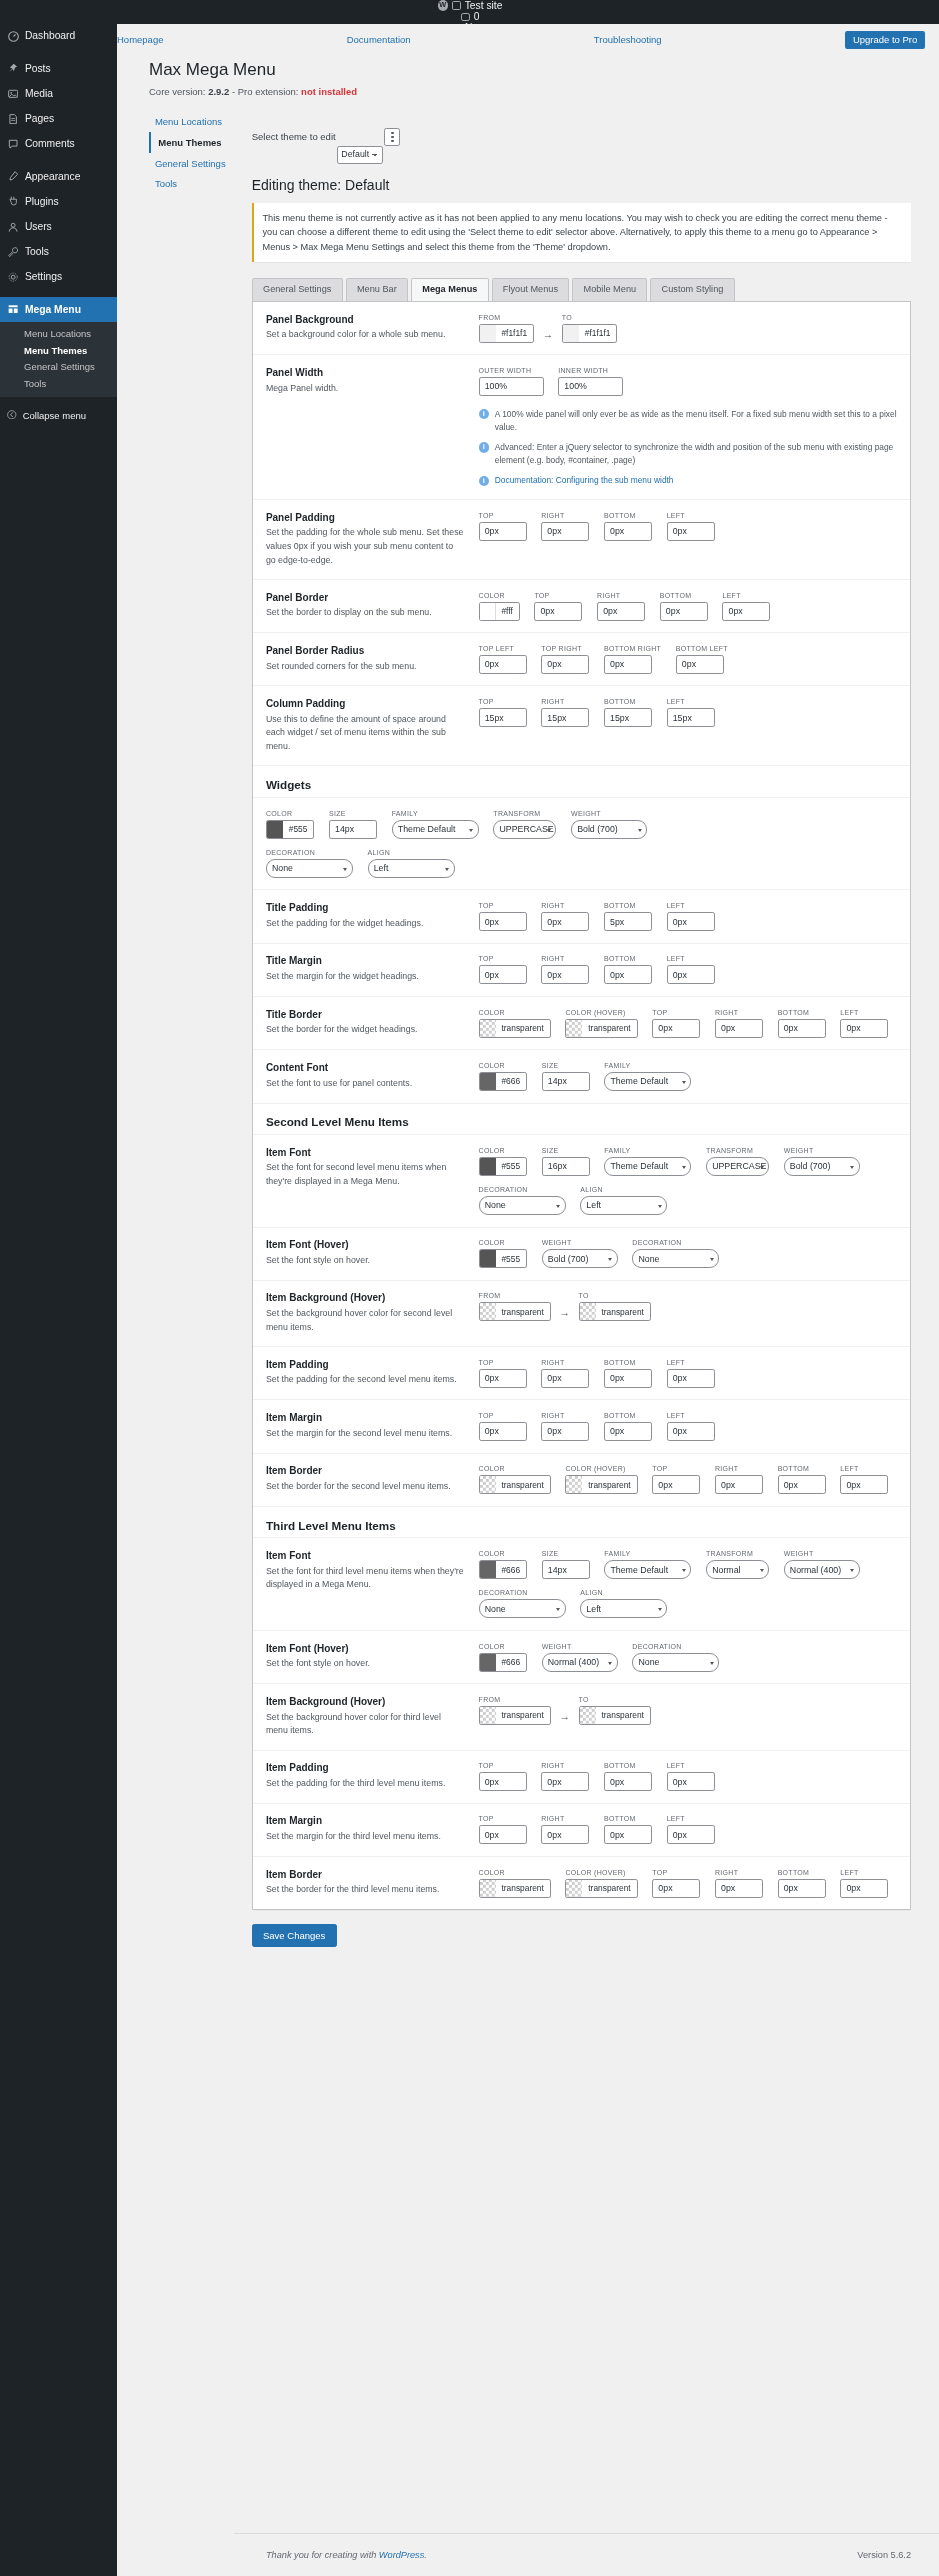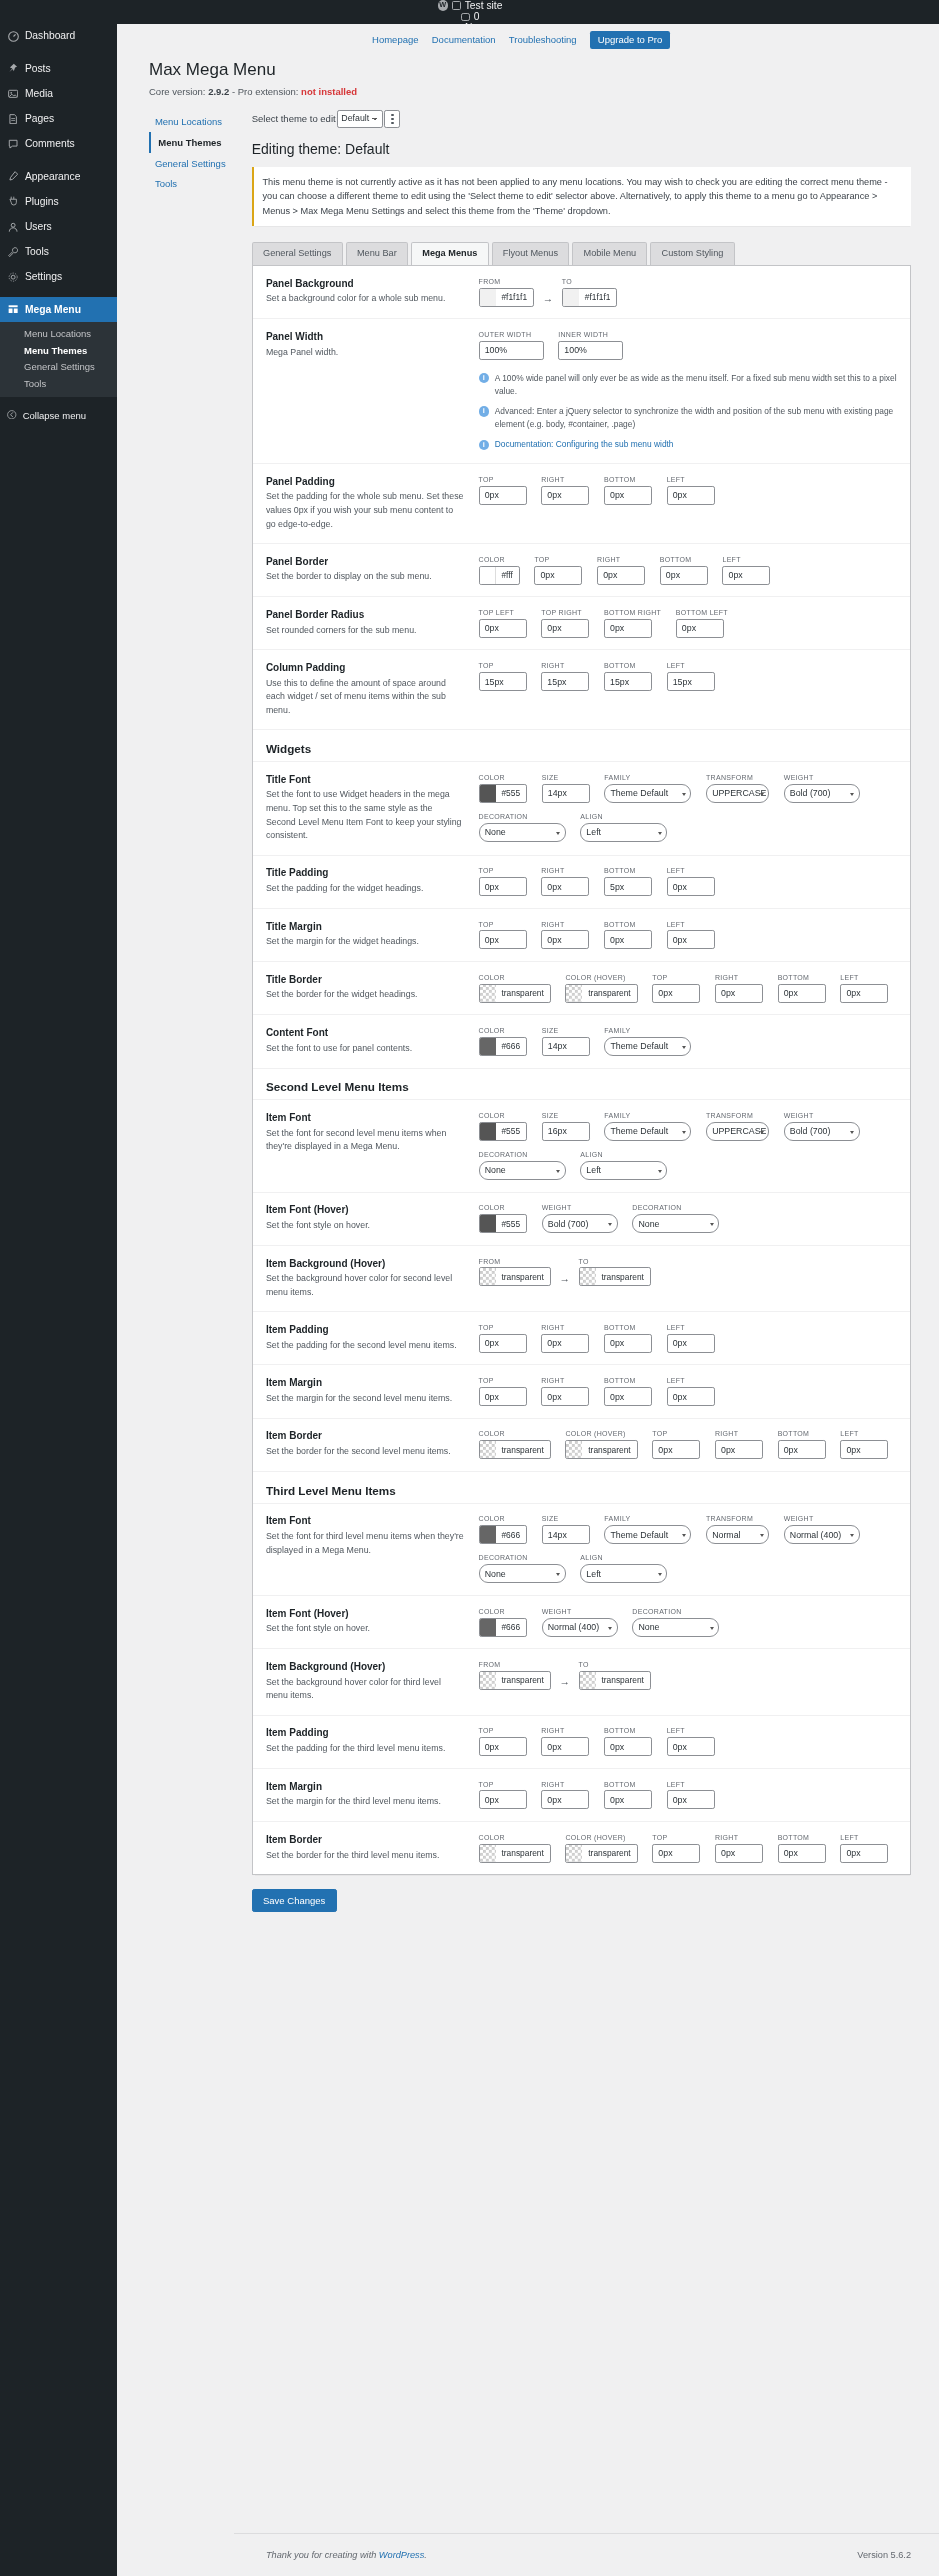--- a/index.html
+++ b/index.html
@@ -37,21 +37,21 @@
   .menu-item .mi-icon { width:11.7px; height:11.7px; flex:0 0 11.7px; color:#a7aaad; display:flex; align-items:center; justify-content:center;}
   .menu-item.current { background:#2271b1; color:#fff; font-weight:600; }
   .submenu { background:#2c3338; padding:2.9px 0 4.4px 0; }
   .submenu .sub-item { padding:2.9px 7.3px 2.9px 24px; font-size:9.5px; color:#c3c4c7;}
   .submenu .sub-item.current { color:#fff; font-weight:600;}
   .sidebar-sep { height:7.3px; }
   .collapse { display:flex; align-items:center; gap:5.9px; padding:5.9px 7.3px; font-size:9.5px; color:#f0f0f1;}
 
   
   .content { position:absolute; top:23.5px; left:117px; right:0; bottom:0; background:#f0f0f1; }
-  .toprow { display:flex; justify-content:center; align-items:center; gap:13.2px; padding:7.3px 14.7px 0 0; font-size:9.5px; }
+  .toprow { display:flex; justify-content:space-between; align-items:center; gap:13.2px; padding:7.3px 14.7px 0 0; font-size:9.5px; }
   .toprow a { color:#2271b1; text-decoration:none; }
   .btn-pro { background:#2271b1; color:#fff; padding:3.7px 8px; border-radius:2.2px; font-size:9.5px; }
 
   .wrap { padding:10.3px 29px 0 32px; }
   h1.page-title { font-size:17px; font-weight:400; color:#1d2327; margin:0 0 4.4px 0; line-height:1.3;}
   .version-line { font-size:9.5px; color:#50575e; margin-bottom:13.2px;}
   .version-line .lbl { color:#50575e;}
   .version-line b { font-weight:700; color:#3c434a;}
   .not-installed { color:#d63638; font-weight:700; }
 
@@ -62,21 +62,21 @@
 
   .main-col { flex:1 1 auto; padding-left:14.7px;}
 
   .theme-select-row { display:flex; align-items:center; gap:1px; margin-bottom:13.2px; }
   .theme-select-row .lbl { font-size:9.5px; color:#3c434a;}
   select.wp-select, .fakeselect {
     font-size:8.8px; padding:1.5px 13.2px 1.5px 3.7px; border:0.7px solid #8c8f94; border-radius:2.2px;
     background:#fff; color:#2c3338; height:17.6px; -webkit-appearance:none; appearance:none;
     background-image:linear-gradient(45deg,transparent 50%,#555 50%),linear-gradient(135deg,#555 50%,transparent 50%);
     background-position:calc(100% - 7.3px) 7.3px, calc(100% - 4.4px) 7.3px;
-    background-size:2.9px 2.9px,2.9px 2.9px; background-repeat:no-repeat;
+    background-size:2.9px 2.9px,2.9px 2.9px; background-repeat:no-repeat;margin-top:36px;
   }
   .kebab { width:16px; height:17.6px; border:0.7px solid #8c8f94; border-radius:2.2px; background:#fff; display:flex; flex-direction:column; align-items:center; justify-content:center; gap:1.5px;}
   .kebab i { width:2.2px; height:2.2px; background:#50575e; border-radius:50%; display:block;}
 
   h2.editing { font-size:14px; font-weight:400; color:#1d2327; margin:0 0 10.3px 0;}
 
   .notice {
     background:#fff; border-left:2.9px solid #dba617; padding:7.3px 8.8px; font-size:9.2px; line-height:1.6;
     color:#3c434a; margin-bottom:16px; box-shadow:0 0.7px 0.7px rgba(0,0,0,.04);
   }
@@ -516,24 +516,20 @@
                   <span class="flabel">LEFT</span>
                   <span class="txt w-small">15px</span>
                 </div>
               </div>
             </div>
           </div>
 
           <div class="section-head">Widgets</div>
 
           <div class="row">
-            <div class="desc">
-              <div class="title">Title Font</div>
-              <div class="sub">Set the font to use Widget headers in the mega menu. Top set this to the same style as the Second Level Menu Item Font to keep your styling consistent.</div>
-            </div>
             <div class="fields">
               <div class="fieldset" style="margin-bottom:10.3px;">
                 <div class="field">
                   <span class="flabel">COLOR</span>
                   <span class="colorpick">
                     <span class="swatch" style="background:#555"></span>
                     <span class="cval">#555</span>
                   </span>
                 </div>
                 <div class="field">

